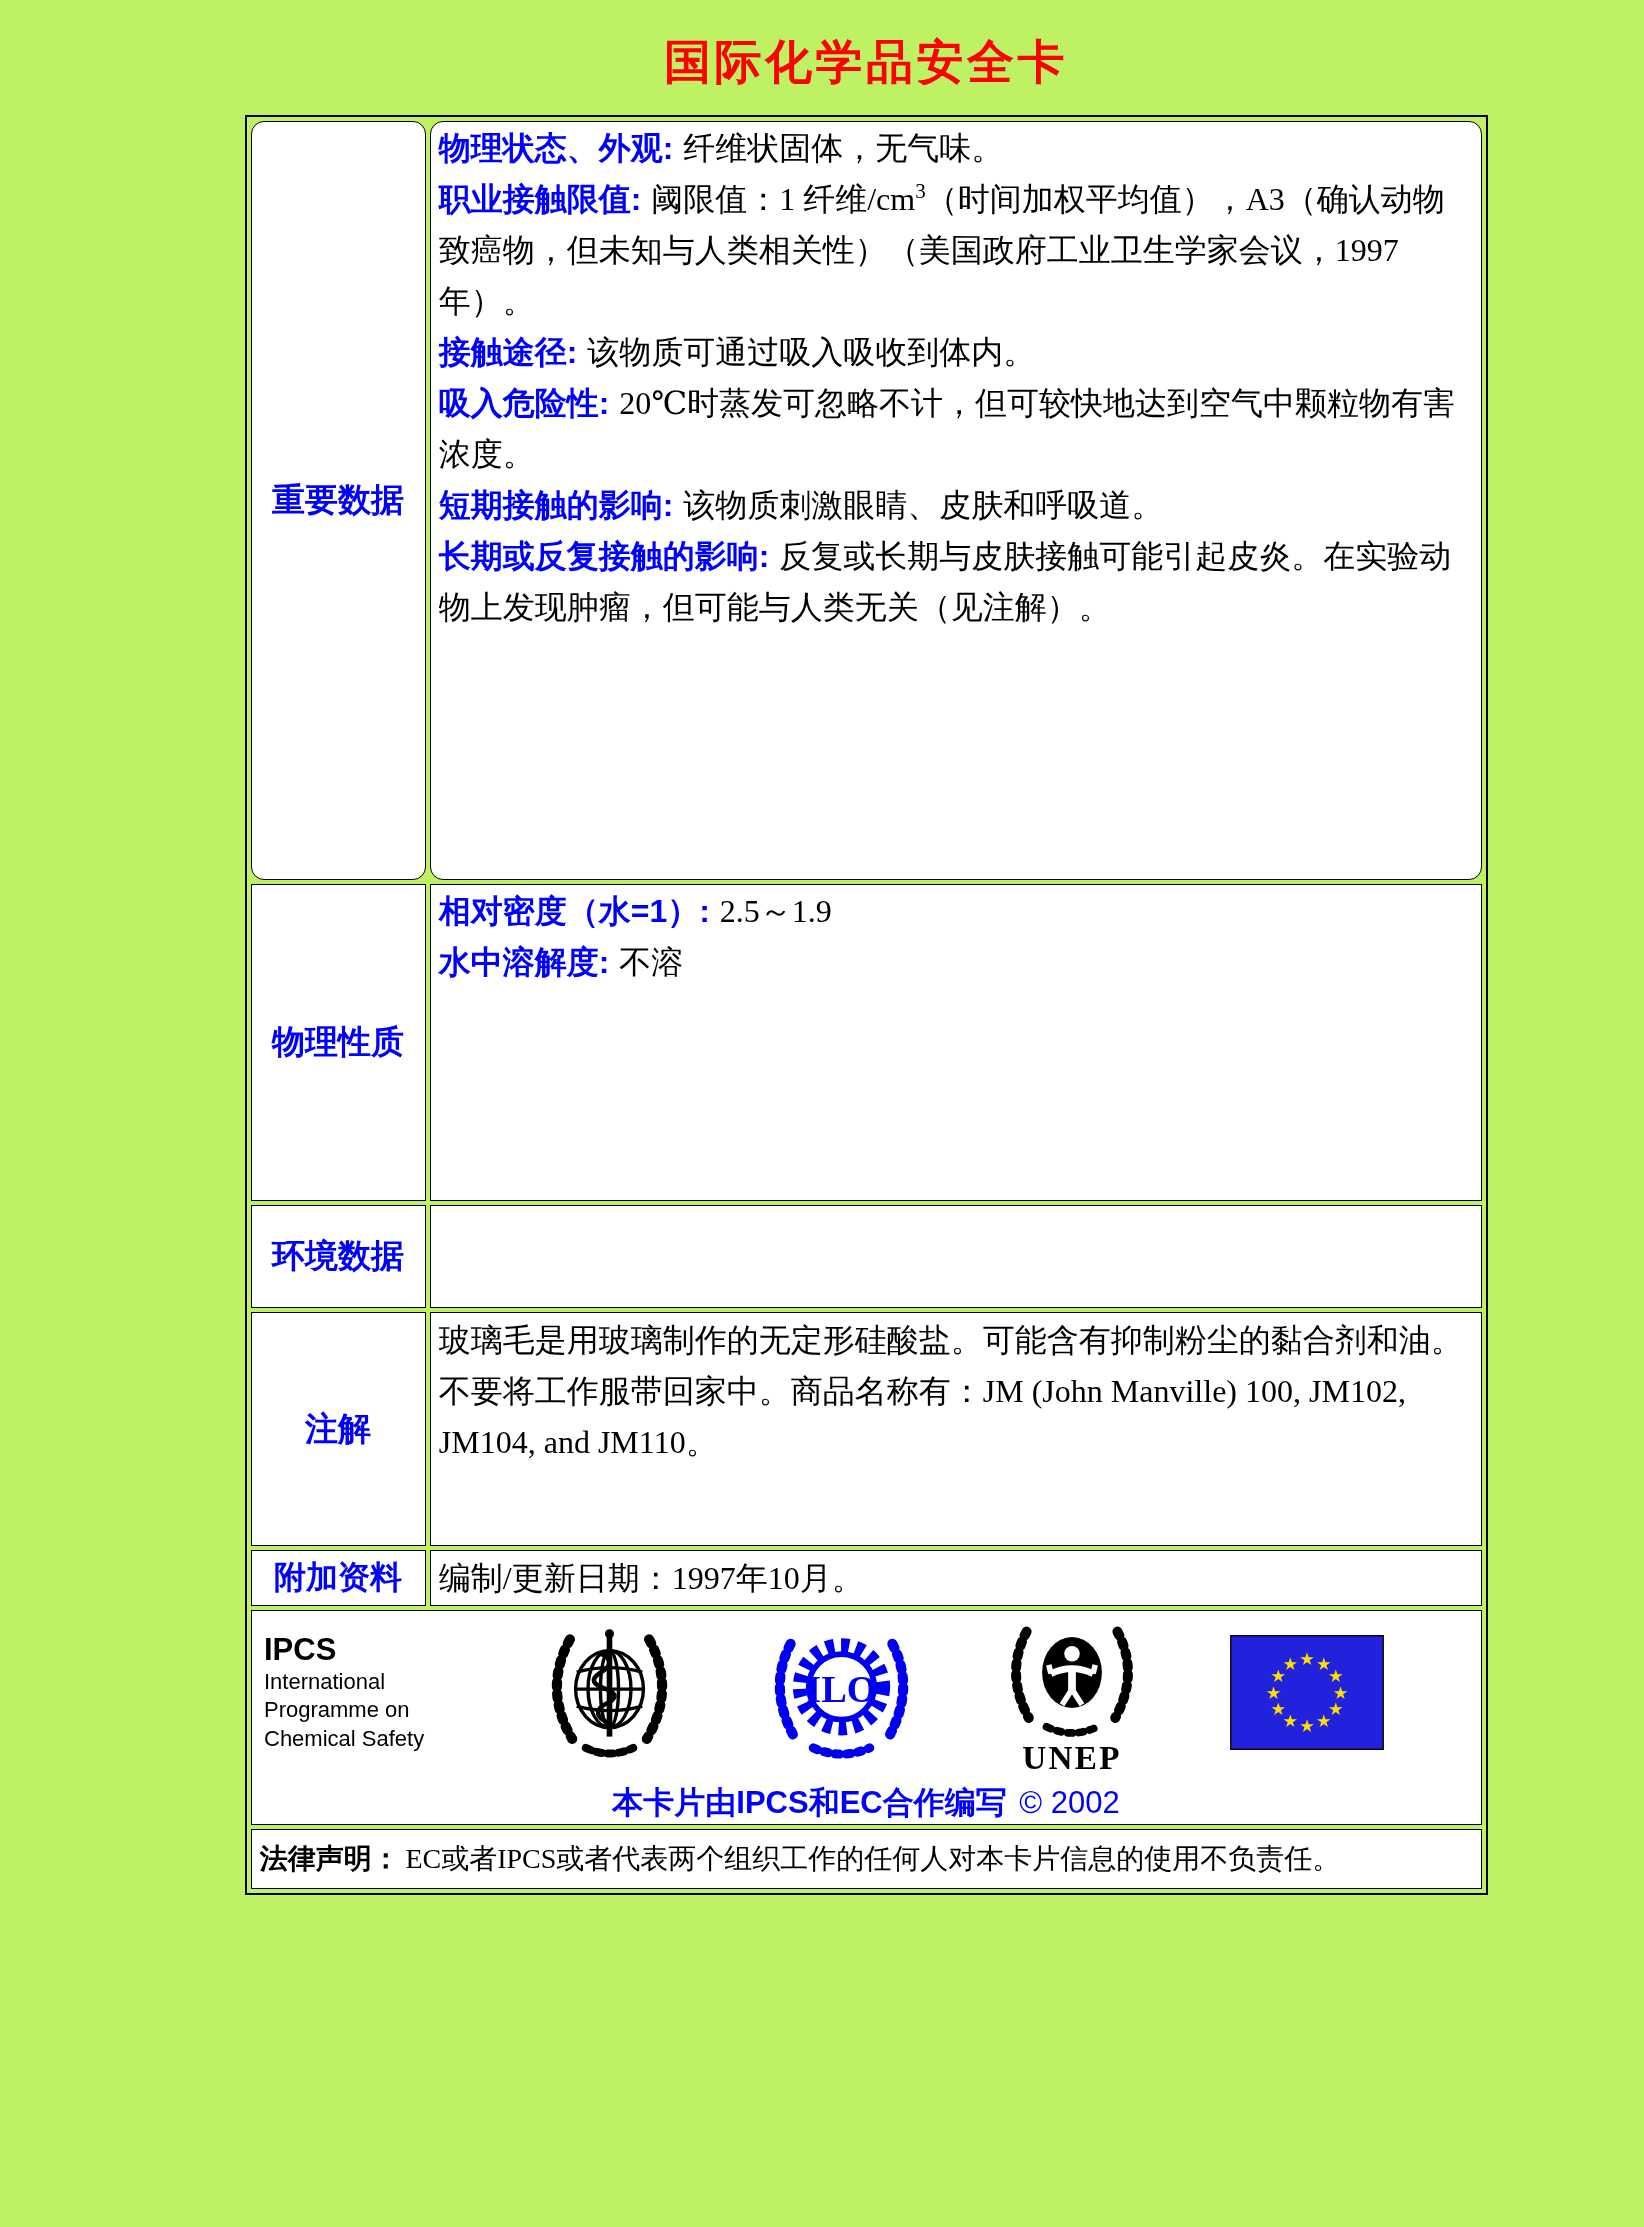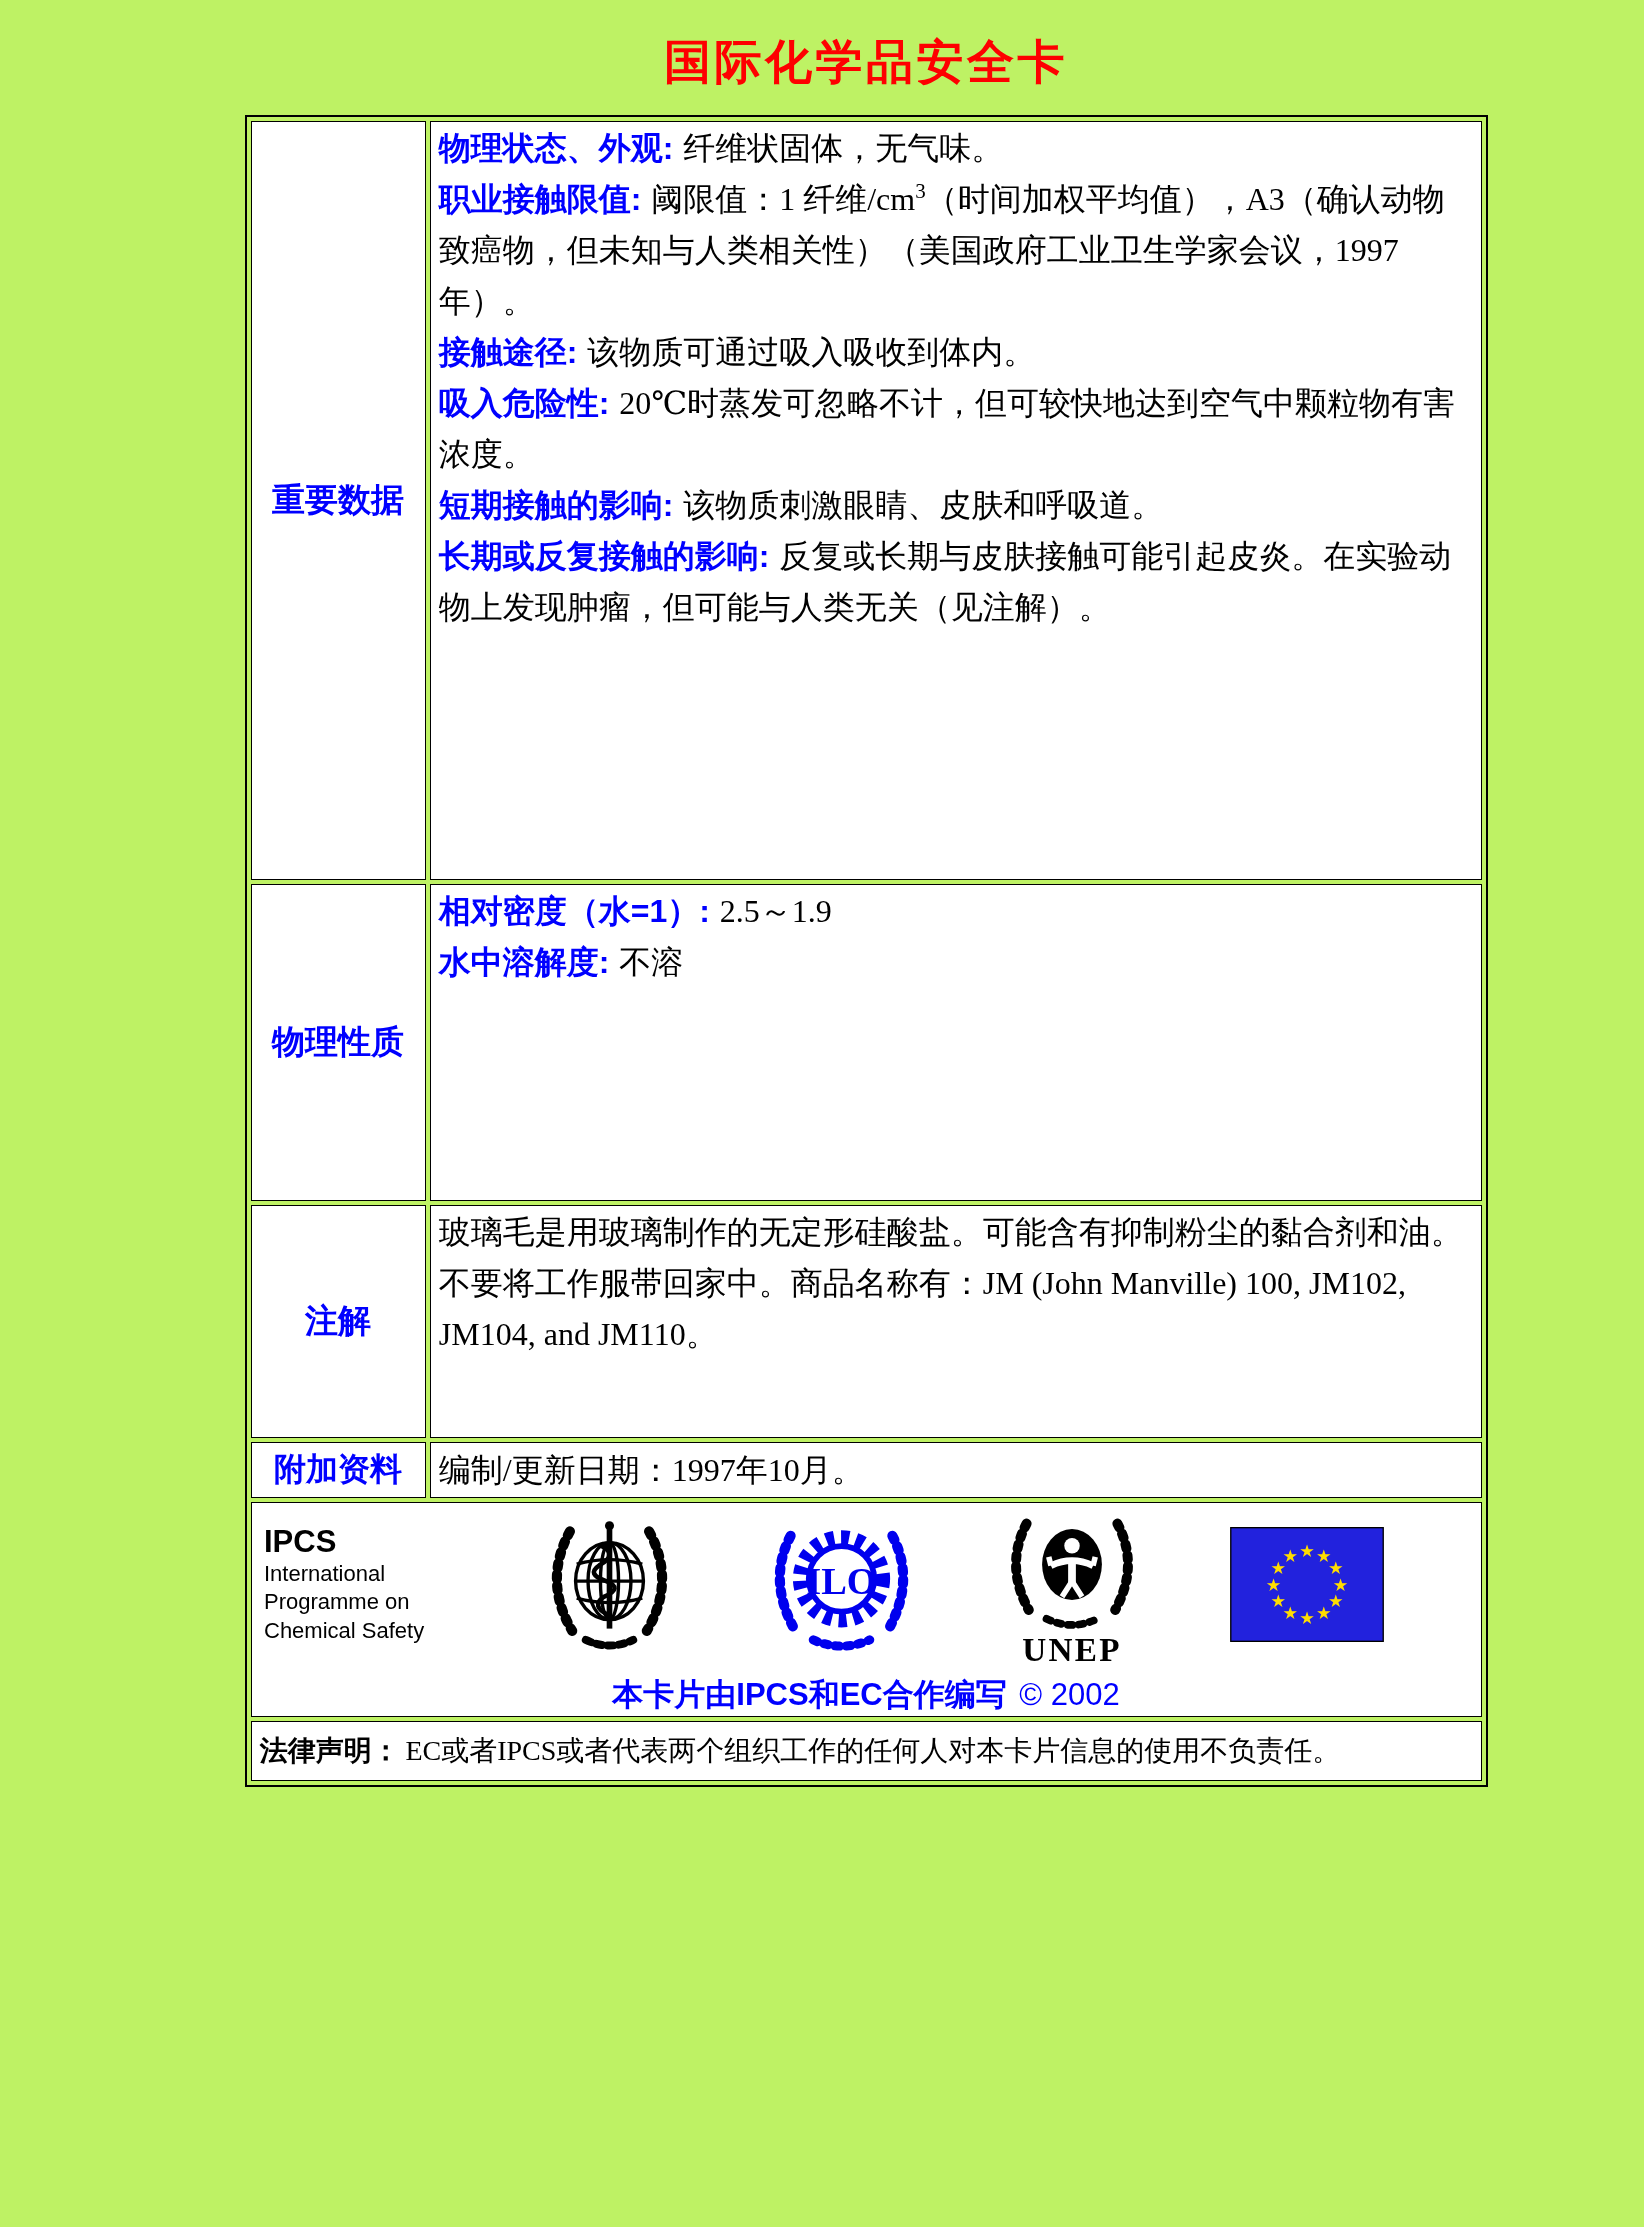--- a/index.html
+++ b/index.html
@@ -4,21 +4,21 @@
 <style>
   html,body{margin:0;padding:0;background:#fff;}
   .page{position:relative;width:1644px;height:2227px;background:#bef264;overflow:hidden;
         font-family:"Liberation Serif","DejaVu Serif",serif;color:#000;padding-left:44px;}
   .title{margin:31px 0 0 0;text-align:center;color:#FE0000;font-weight:bold;font-size:47px;
          letter-spacing:3.5px;font-family:"Liberation Sans","DejaVu Sans",sans-serif;}
   table.card{border-collapse:separate;border-spacing:4.2px;border:2.1px solid #000;
              width:1243px;margin:21px auto 0 auto;table-layout:fixed;}
   td{border:1.4px solid #000;padding:0;vertical-align:top;background:#fff;}
   
-  .rh-hdr{height:67px;}  .rh-imp{height:754px;} .rh-phy{height:312px;}
+  .rh-hdr{height:67px;}  .rh-imp{height:754px;border-radius:13px;} .rh-phy{height:312px;}
   .rh-env{height:99px;} .rh-not{height:229px;}  .rh-add{height:44px;}
   .rh-foot{height:189px;}.rh-leg{height:58px;}
   
   td.lab{vertical-align:middle;text-align:center;color:#0000FF;font-weight:bold;
          font-size:33px;font-family:"Liberation Sans","DejaVu Sans",sans-serif;}
   
   td.con{padding:1.4px 8.3px;font-size:32px;line-height:51px;}
   td.vmid{vertical-align:middle;}
   p.para{margin:0;}
   .blab{color:#0000FF;font-weight:bold;margin-right:9.7px;
@@ -73,20 +73,24 @@
     </tr>
 
     <tr>
       <td class="lab rh-phy">物理性质</td>
       <td class="con rh-phy">
         <p class="para"><span class="blab">相对密度（水=1）:</span><span>2.5～1.9</span></p>
         <p class="para"><span class="blab">水中溶解度:</span><span>不溶</span></p>
       </td>
     </tr>
 
+    <tr>
+      <td class="lab rh-env">环境数据</td>
+      <td class="con rh-env"></td>
+    </tr>
 
     <tr>
       <td class="lab rh-not">注解</td>
       <td class="con rh-not">
         <p class="para">玻璃毛是用玻璃制作的无定形硅酸盐。可能含有抑制粉尘的黏合剂和油。不要将工作服带回家中。商品名称有：JM (John Manville) 100, JM102, JM104, and JM110。</p>
       </td>
     </tr>
 
     <tr>
       <td class="lab rh-add" style="font-size:32px">附加资料</td>

